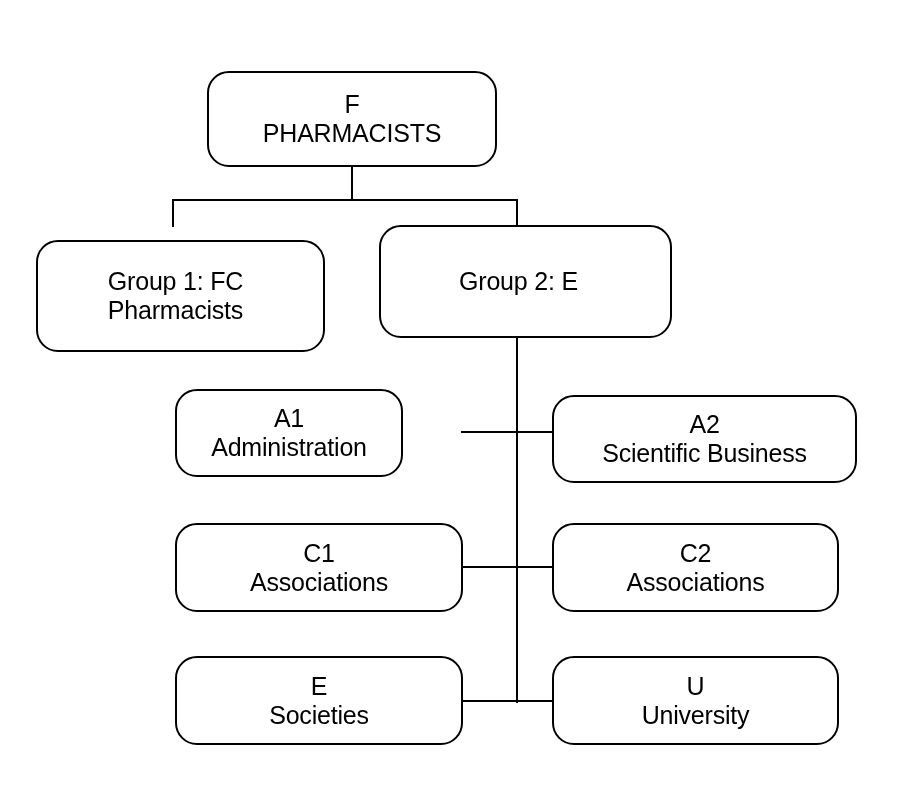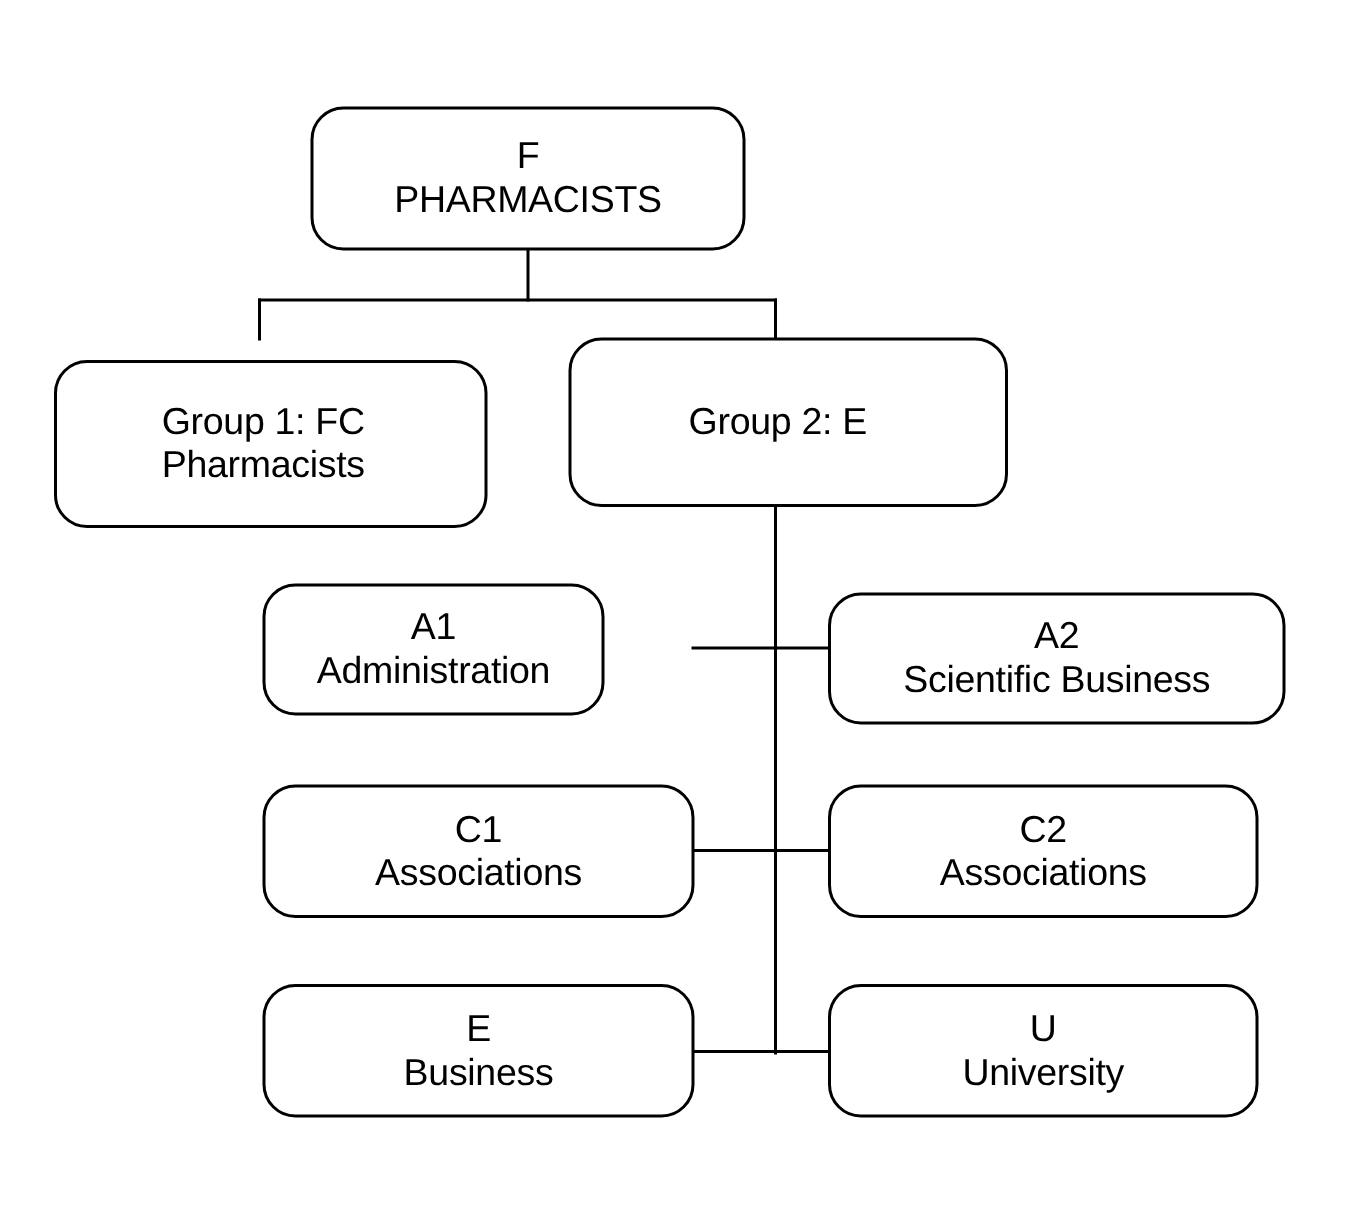--- a/index.html
+++ b/index.html
@@ -114,21 +114,21 @@
   <div class="node n-c2">
     <div class="label">
       <span>C2</span>
       <span>Associations</span>
     </div>
   </div>
 
   <div class="node n-e">
     <div class="label">
       <span>E</span>
-      <span>Business</span>
+      <span>Societies</span>
     </div>
   </div>
 
   <div class="node n-u">
     <div class="label">
       <span>U</span>
       <span>University</span>
     </div>
   </div>
 

